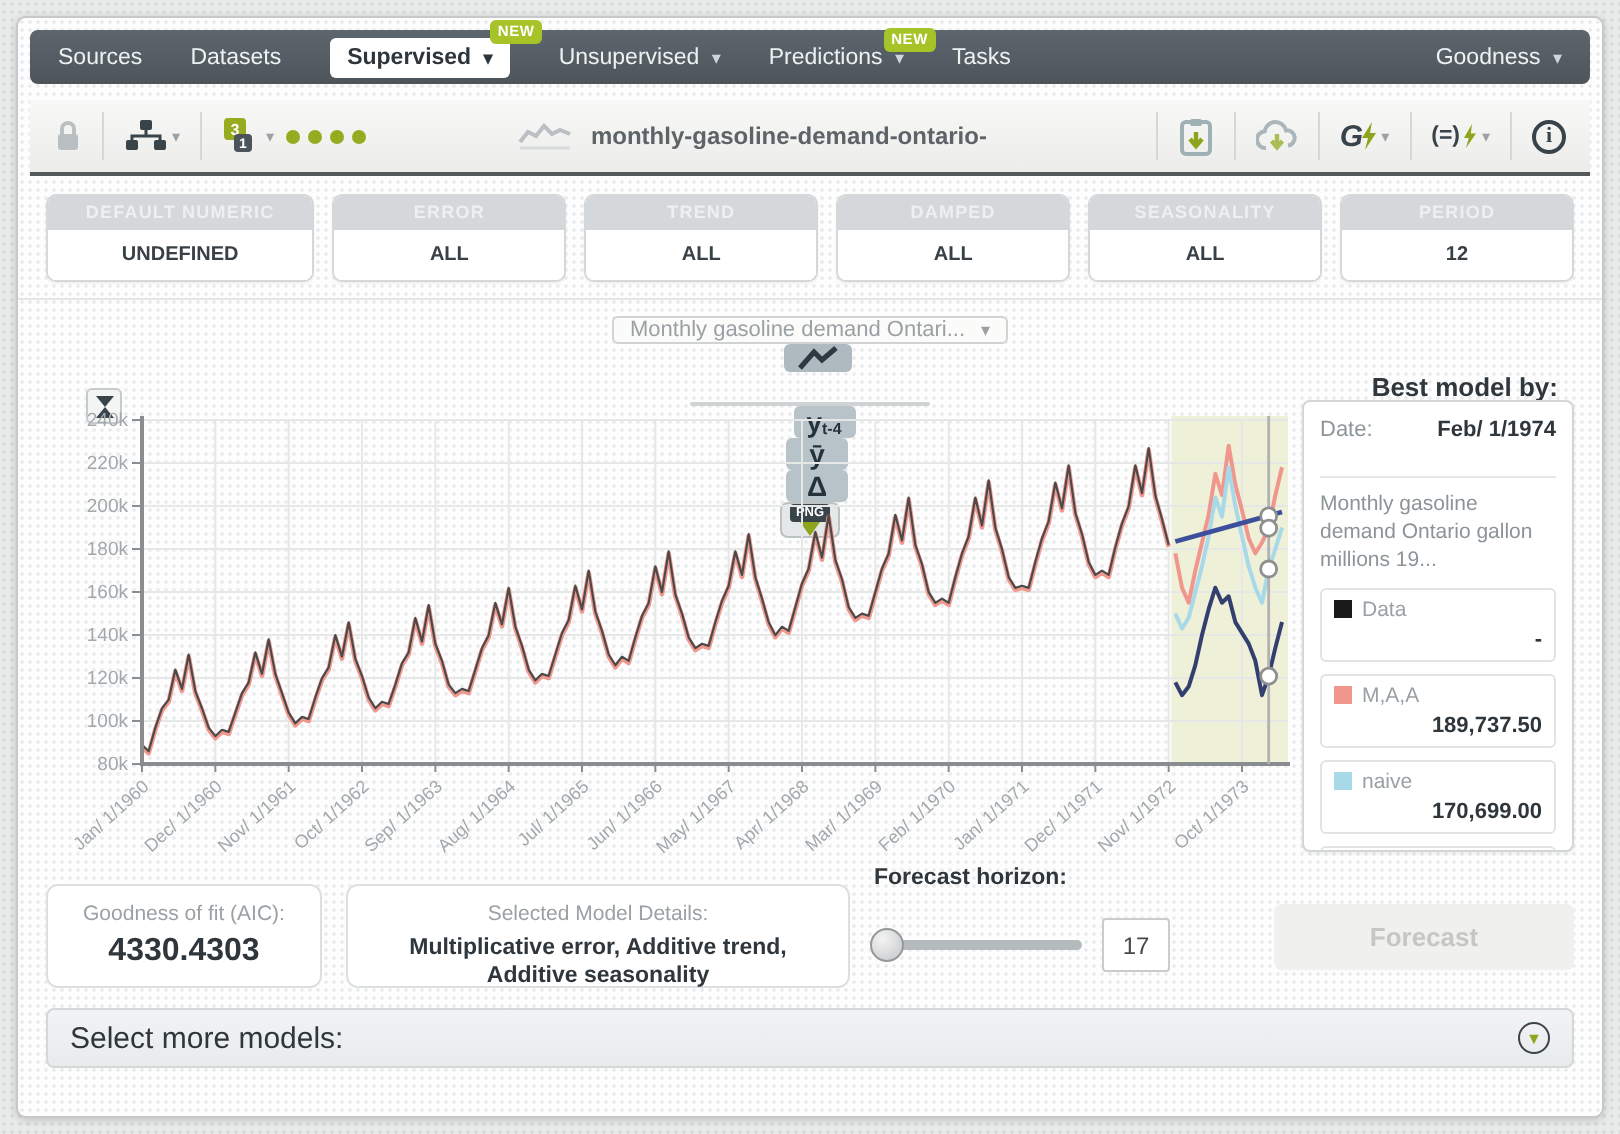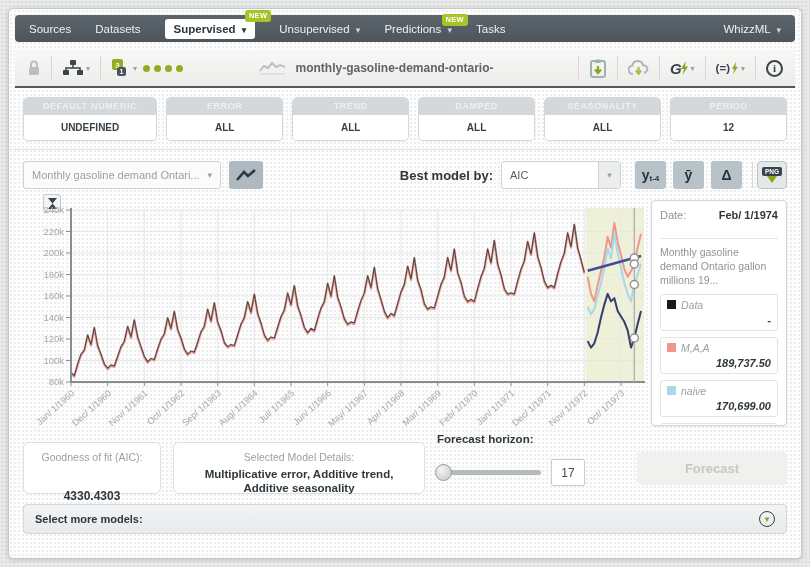--- a/index.html
+++ b/index.html
@@ -69,21 +69,21 @@
   
   .filters { display:flex; gap:9px; padding:9px 14px 8px 14px; border-bottom:1px solid #e4e6e6; }
   .fbox { flex:1; border-radius:5px; overflow:hidden; border:1px solid #d4d8d9;
     box-shadow:0 1px 1px rgba(0,0,0,.05); }
   .fbox:first-child { flex:1.15; }
   .fbox-h { background:#d5d8da; color:#edf0f0; font-size:9px; font-weight:bold;
     letter-spacing:.6px; text-align:center; height:17px; line-height:17px; }
   .fbox-v { background:#fff; color:#3a4146; font-size:10px; font-weight:bold;
     text-align:center; height:25px; line-height:25px; }
   
-  .controls { display:flex; align-items:center; padding:8px 14px 2px 14px; height:44px; }
+  .controls { display:flex; align-items:center; padding:8px 14px 2px 14px; height:44px;flex-direction:column; }
   .dd {
     width:198px; height:28px; background:#fbfbfa; border:1px solid #cfd3d4; border-radius:3px;
     display:flex; align-items:center; padding:0 8px; color:#9aa0a3; font-size:11px; cursor:pointer;
   }
   .dd .dd-caret { margin-left:auto; font-size:9px; color:#9aa0a3; }
   .chart-toggle {
     width:34px; height:28px; background:#aebabf; border-radius:3px; margin-left:8px;
     display:flex; align-items:center; justify-content:center; cursor:pointer;
   }
   .bm-label { margin-left:auto; font-size:13px; font-weight:bold; color:#2f373c; margin-right:8px; }
@@ -112,30 +112,30 @@
   .panel {
     position:absolute; right:14px; top:6px; width:136px; height:226px;
     background:#fff; border:1px solid #d3d6d7; border-radius:4px;
     padding:8px; overflow:hidden; box-shadow:0 1px 2px rgba(0,0,0,.06);
   }
   .panel-date { display:flex; justify-content:space-between; font-size:11px;
     border-bottom:1px solid #e4e6e7; padding-bottom:17px; }
   .panel-date .lbl { color:#8d9498; }
   .panel-date .val { color:#2f373c; font-weight:bold; }
   .panel-desc { font-size:10.5px; color:#8d9498; line-height:1.35; margin:6px 0 2px 0; }
-  .lg-card { border:1px solid #e1e4e5; border-radius:3px; padding:4px 6px; margin-top:6px;font-style:italic; }
+  .lg-card { border:1px solid #e1e4e5; border-radius:3px; padding:4px 6px; margin-top:6px; }
   .lg-row1 { display:flex; align-items:center; gap:5px; font-size:10.5px; color:#9aa0a4; }
   .lg-sq { width:9px; height:9px; flex:none; }
   .lg-val { text-align:right; font-size:11px; font-weight:bold; color:#2f373c; margin-top:3px; }
   
   .footer { display:flex; align-items:flex-start; padding:6px 14px 0 14px; gap:12px; }
   .fcard { border:1px solid #ddе0e1; border:1px solid #dde0e1; border-radius:6px; padding:8px 10px;
     background:#fff; }
   .fcard .lab { font-size:10.5px; color:#9aa0a4; text-align:center; }
-  .fcard .big { font-size:12px; font-weight:bold; color:#2f373c; text-align:center; margin-top:26px; }
+  .fcard .big { font-size:16px; font-weight:bold; color:#2f373c; text-align:center; margin-top:4px; }
   .fc1 { width:138px; height:52px; }
   .fc2 { width:252px; height:52px; }
   .fc2 .big { margin-top:4px; font-size:11.5px; line-height:1.25; }
   .fh-col { width:158px; margin-top:-9px; }
   .fh-label { font-size:11.5px; font-weight:bold; color:#2f373c; }
   .slider-row { display:flex; align-items:center; margin-top:14px; gap:10px; }
   .slider { position:relative; width:104px; height:5px; background:#b5babc; border-radius:3px; cursor:pointer; }
   .slider-handle {
     position:absolute; left:-2px; top:-6px; width:17px; height:17px; border-radius:50%;
     background:radial-gradient(circle at 35% 30%, #f4f4f4, #c4c6c7);
@@ -147,21 +147,21 @@
     margin-left:auto; width:150px; height:33px; background:#f0f0ee; border:none; border-radius:4px;
     color:#c6c7c2; font-size:13px; font-weight:bold; margin-top:10px; cursor:default;
     font-family:"Liberation Sans",sans-serif;
   }
   
   .more-bar {
     margin:10px 14px 0 14px; height:30px; border:1px solid #d4d8d9; border-radius:4px;
     background:linear-gradient(#f1f3f4,#e8ebec);
     display:flex; align-items:center; justify-content:space-between; padding:0 11px; cursor:pointer;
   }
-  .more-lbl { font-size:11px; font-weight:bold; color:#2f373c; }
+  .more-lbl { font-size:15px; font-weight:normal; color:#2f373c; }
   .chev-circle { width:16px; height:16px; border:1.5px solid #39434a; border-radius:50%;
     display:flex; align-items:center; justify-content:center; }
   .chev-circle span { color:#8ea41c; font-size:8px; line-height:8px; margin-top:1px; }
 </style>
 </head>
 <body>
 
 <div class="window">
 
   <div class="nav">
@@ -176,21 +176,21 @@
       <span>Unsupervised</span>
       <span class="caret">▾</span>
     </span>
     <span class="nav-item">
       <span>Predictions</span>
       <span class="caret">▾</span>
       <span class="badge">NEW</span>
     </span>
     <span class="nav-item">Tasks</span>
     <span class="nav-item nav-right">
-      <span>WhizzML</span>
+      <span>Goodness</span>
       <span class="caret">▾</span>
     </span>
   </div>
 
   <div class="toolbar">
     <span class="tb-btn">
       <svg width="14" height="16" viewBox="0 0 14 16">
         <path d="M4 7 V4.5 a3 3 0 0 1 6 0 V7" fill="none" stroke="#b9bfc2" stroke-width="2"></path>
         <rect x="2" y="7" width="10" height="8" rx="1.5" fill="#b9bfc2"></rect>
       </svg>

